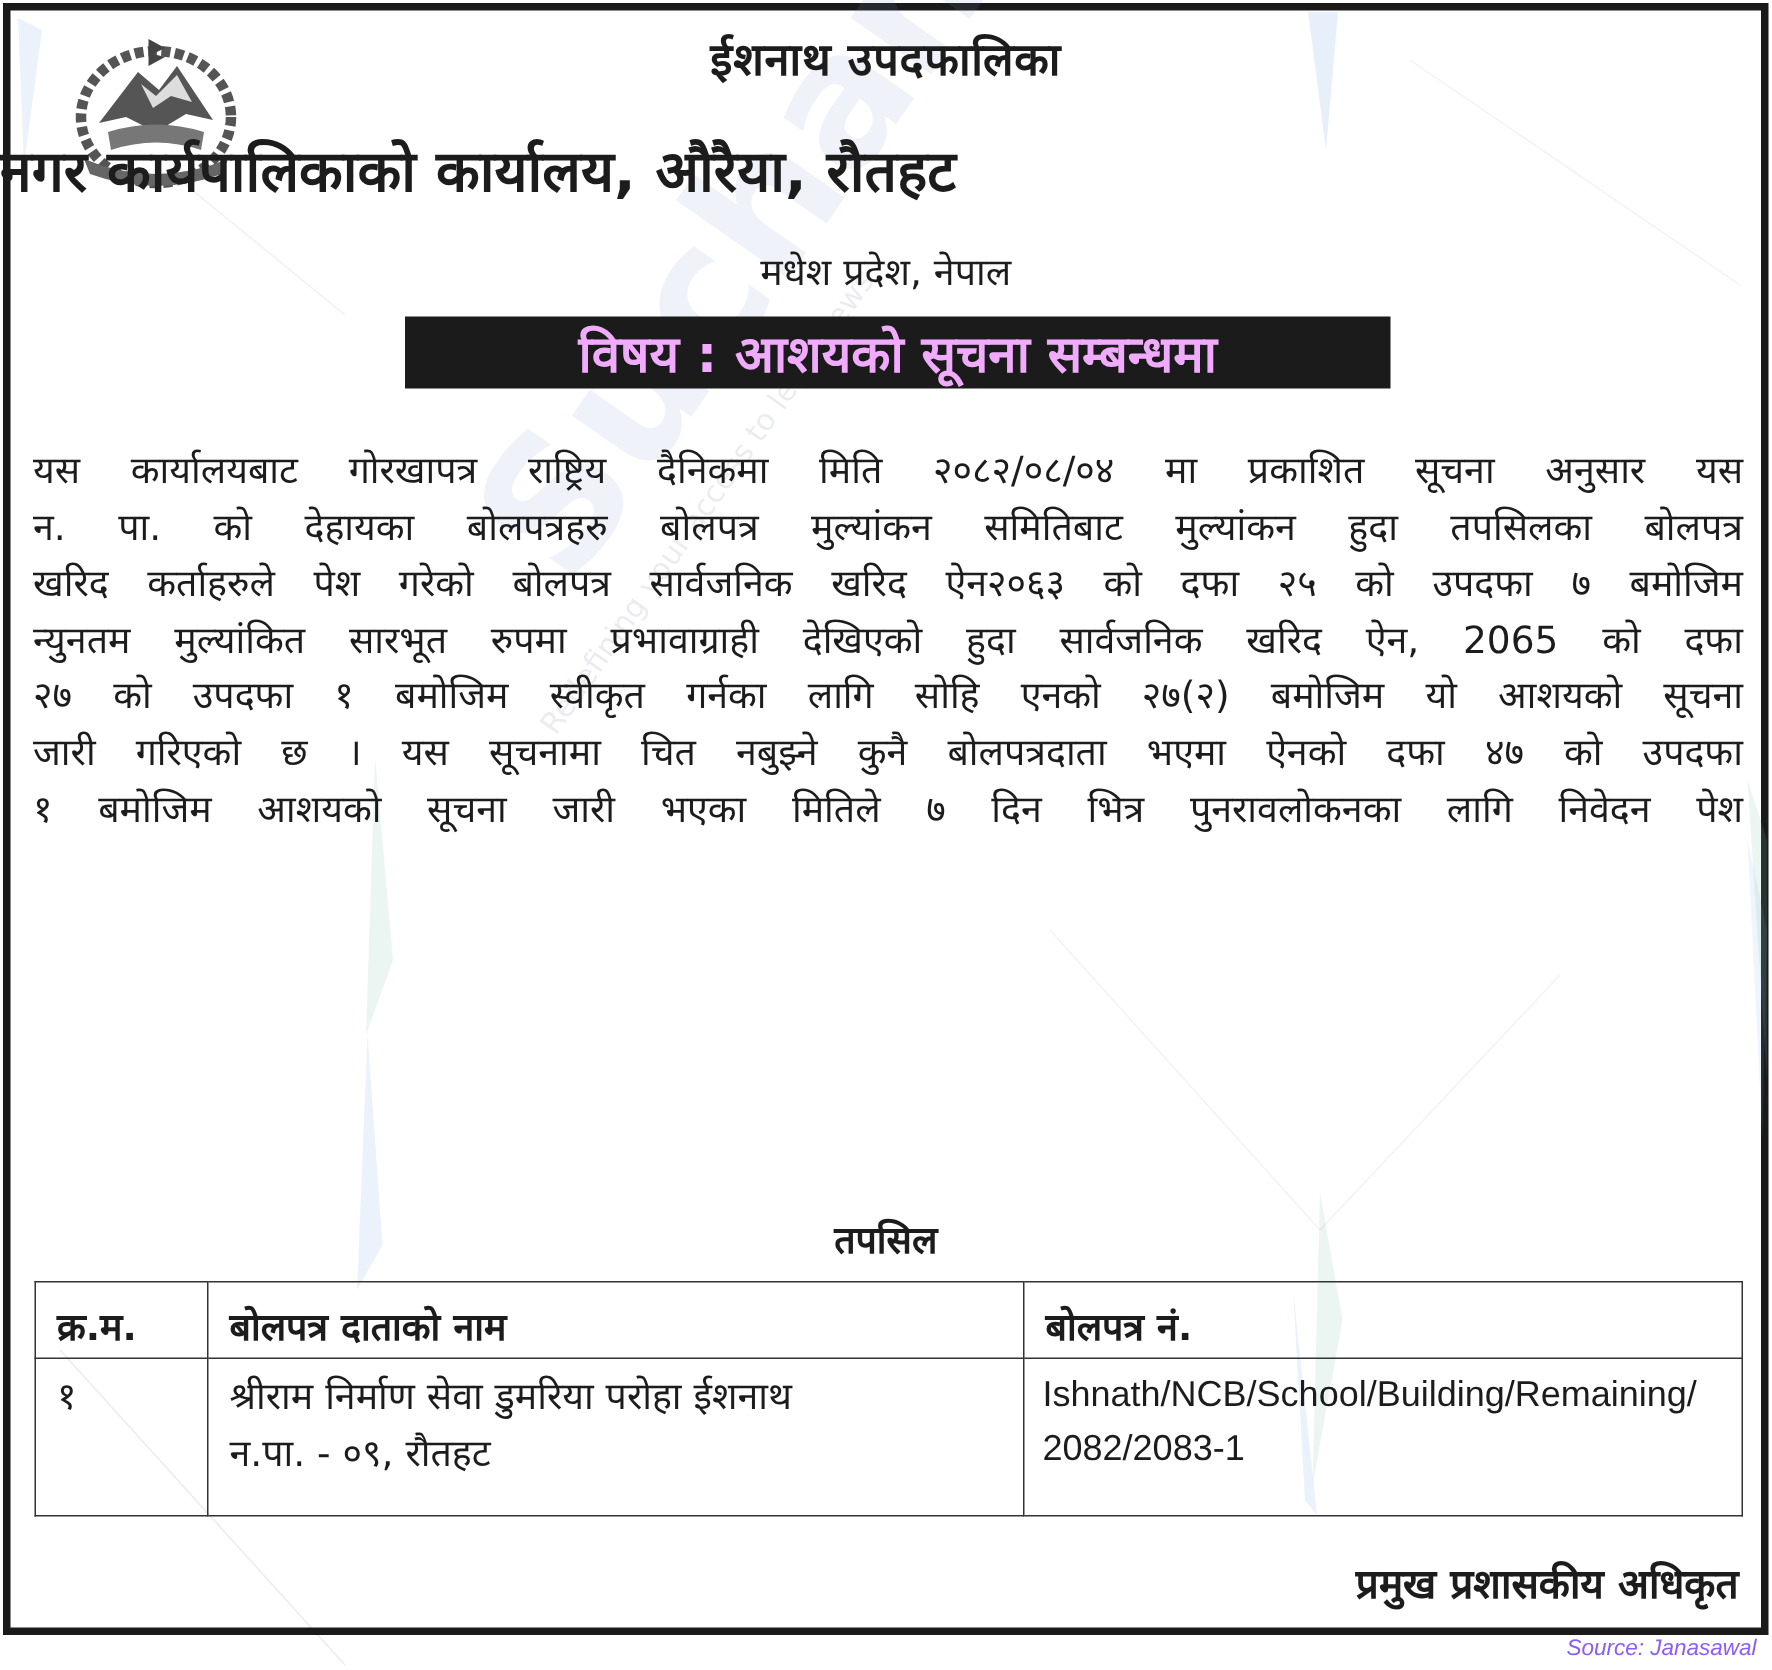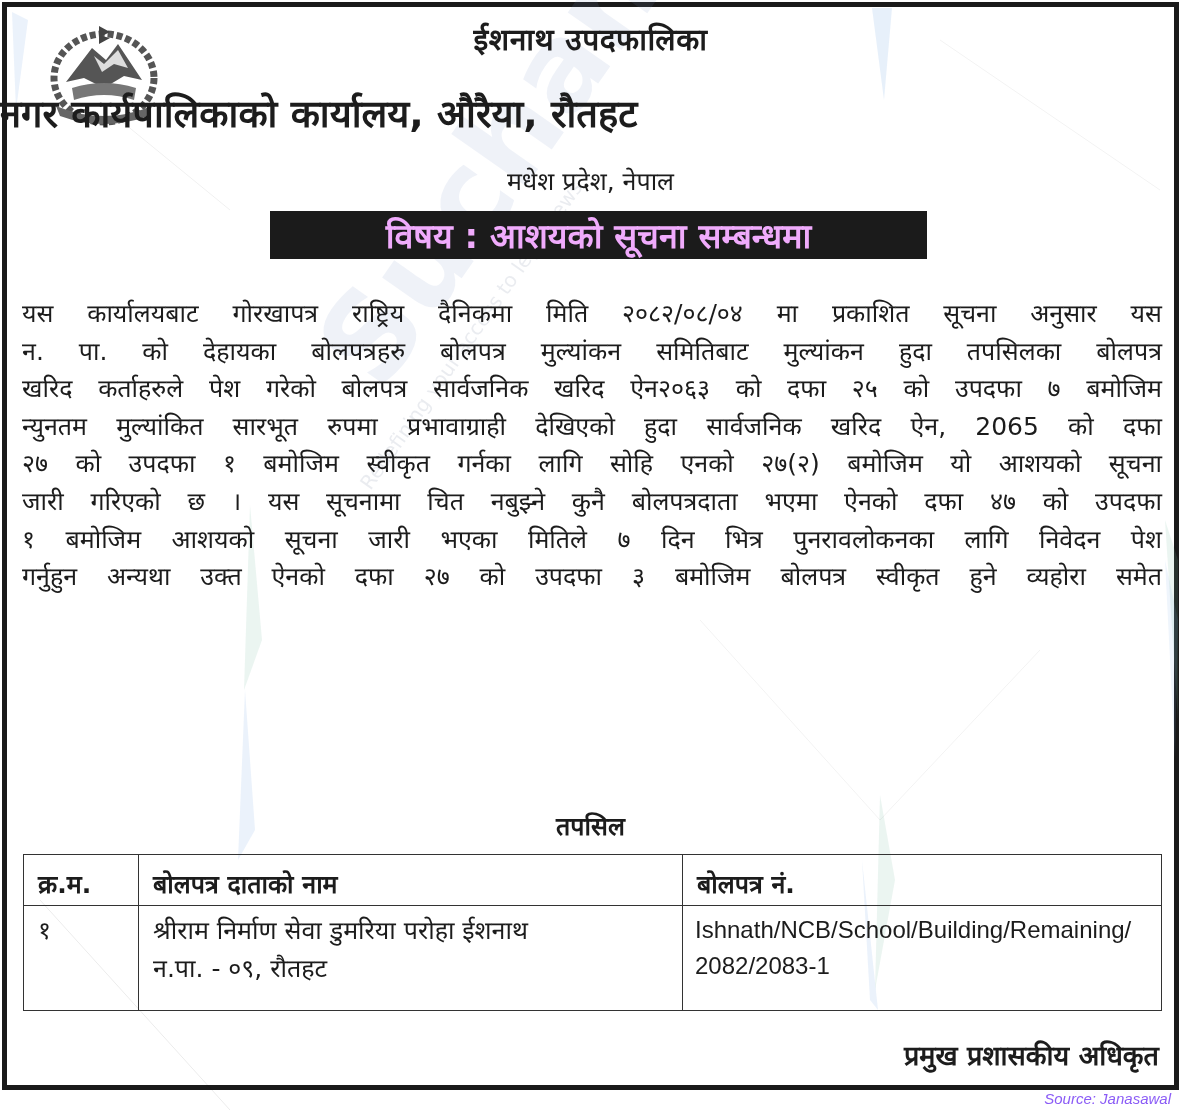--- a/index.html
+++ b/index.html
@@ -169,21 +169,20 @@
 </div>
 
 <div class="body-text">
   <span class="line">यस कार्यालयबाट गोरखापत्र राष्ट्रिय दैनिकमा मिति २०८२/०८/०४ मा प्रकाशित सूचना अनुसार यस</span>
   <span class="line">न. पा. को देहायका बोलपत्रहरु बोलपत्र मुल्यांकन समितिबाट मुल्यांकन हुदा तपसिलका बोलपत्र</span>
   <span class="line">खरिद कर्ताहरुले पेश गरेको बोलपत्र सार्वजनिक खरिद ऐन२०६३ को दफा २५ को उपदफा ७ बमोजिम</span>
   <span class="line">न्युनतम मुल्यांकित सारभूत रुपमा प्रभावाग्राही देखिएको हुदा सार्वजनिक खरिद ऐन, 2065 को दफा</span>
   <span class="line">२७ को उपदफा १ बमोजिम स्वीकृत गर्नका लागि सोहि एनको २७(२) बमोजिम यो आशयको सूचना</span>
   <span class="line">जारी गरिएको छ । यस सूचनामा चित नबुझ्ने कुनै बोलपत्रदाता भएमा ऐनको दफा ४७ को उपदफा</span>
   <span class="line">१ बमोजिम आशयको सूचना जारी भएका मितिले ७ दिन भित्र पुनरावलोकनका लागि निवेदन पेश</span>
-  <span class="line">गर्नुहुन अन्यथा उक्त ऐनको दफा २७ को उपदफा ३ बमोजिम बोलपत्र स्वीकृत हुने व्यहोरा समेत</span>
 </div>
 
 <div class="annex-title">
   <span>तपसिल</span>
 </div>
 
 <table class="bids">
   <thead>
     <tr>
       <th class="col1">क्र.म.</th>

